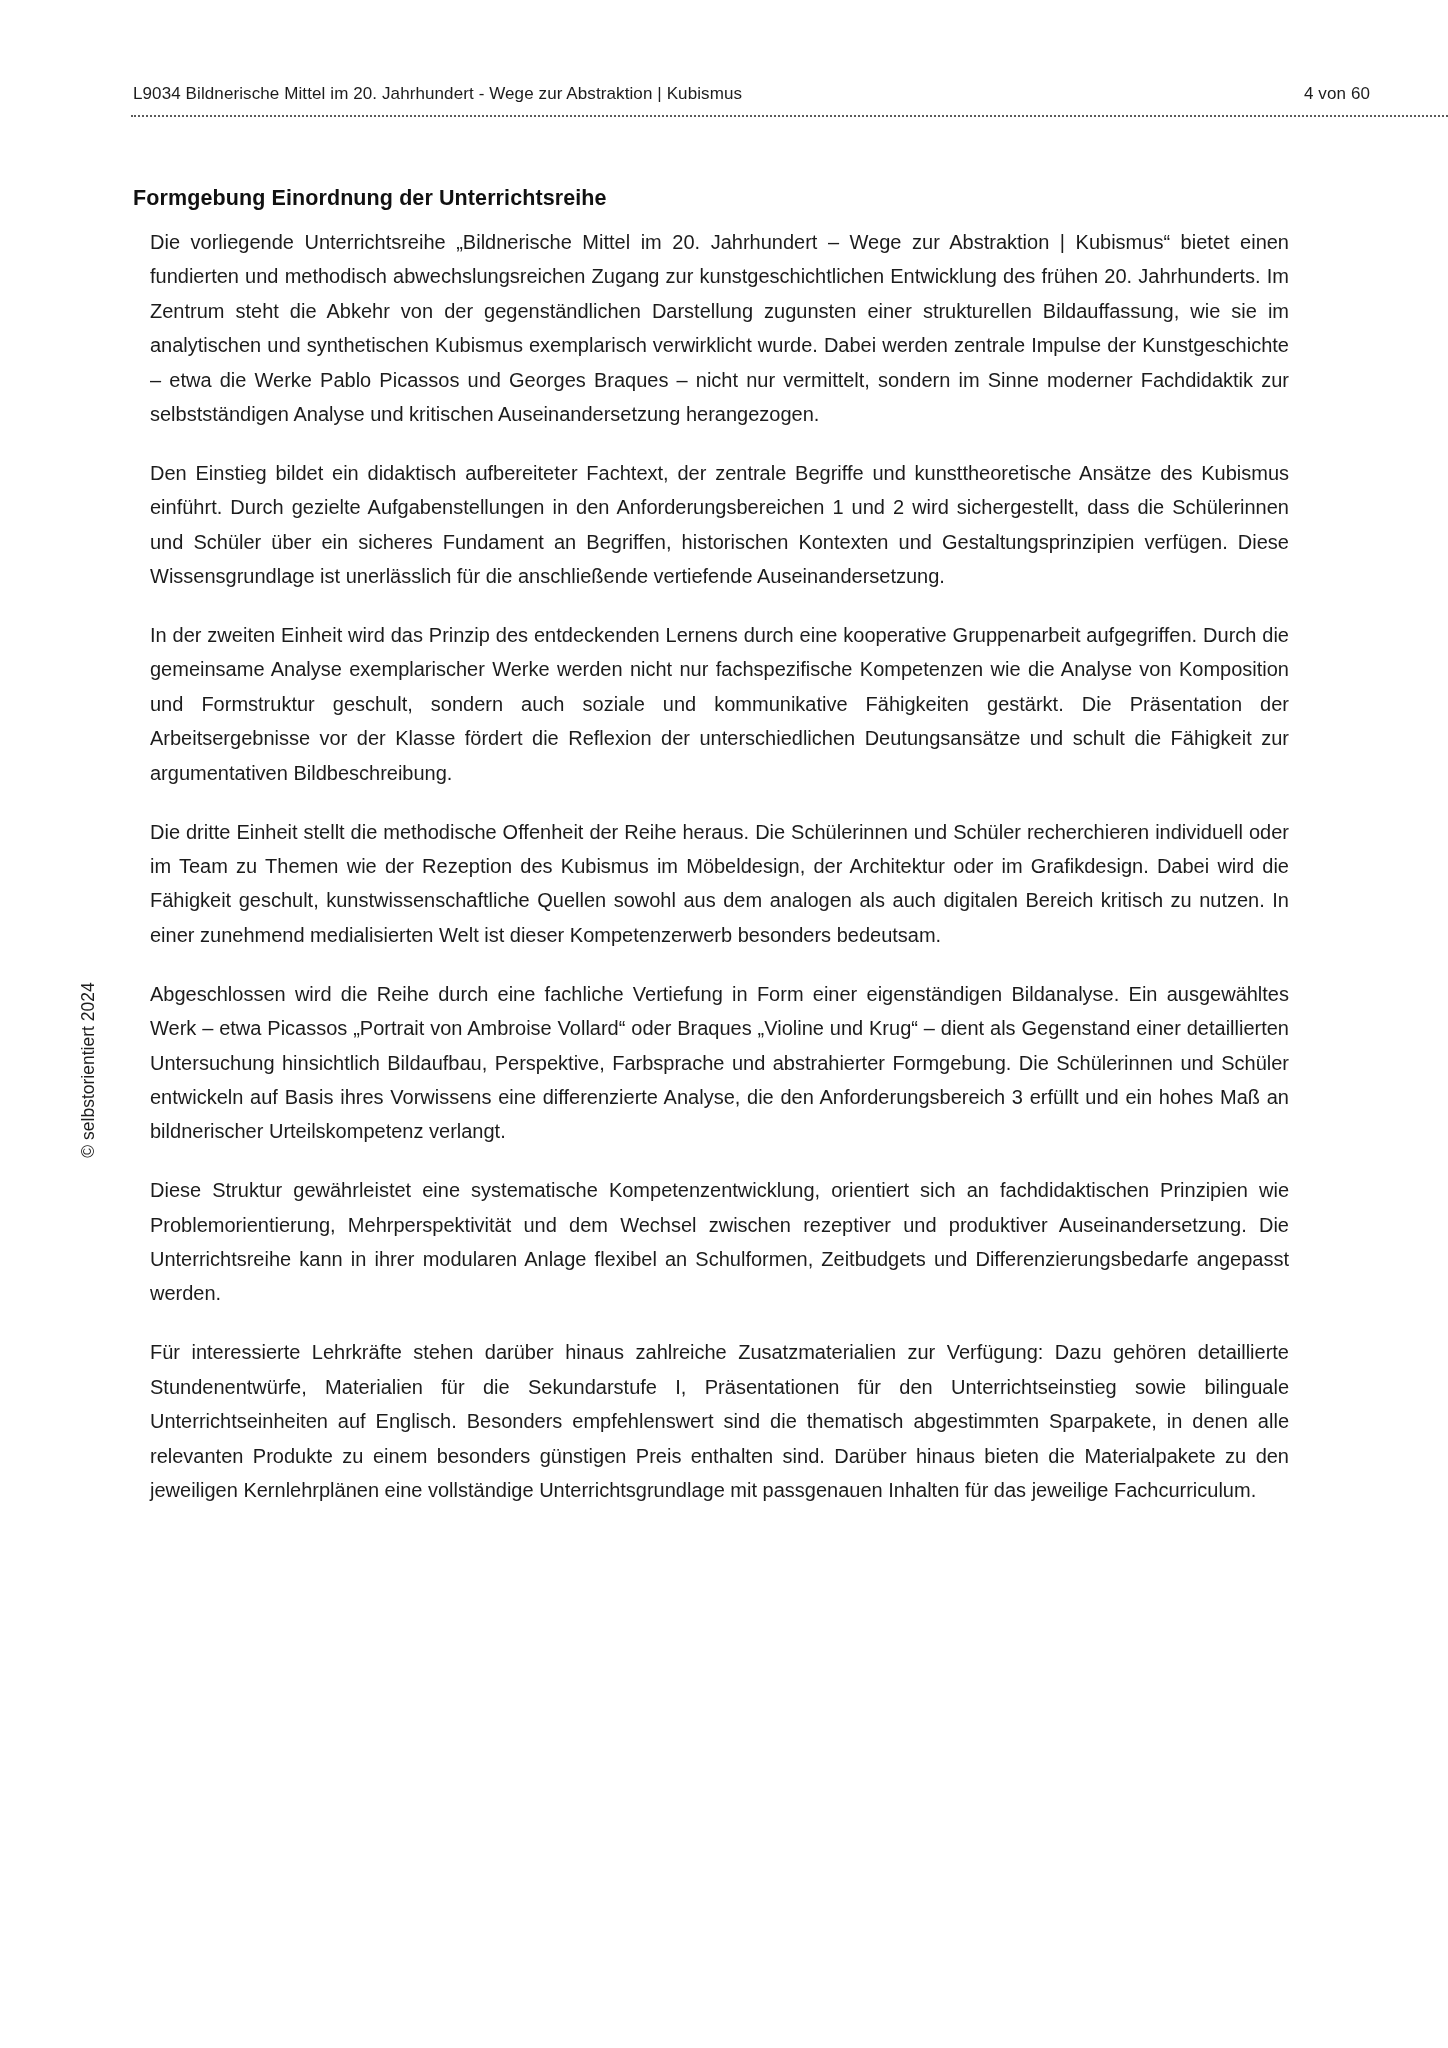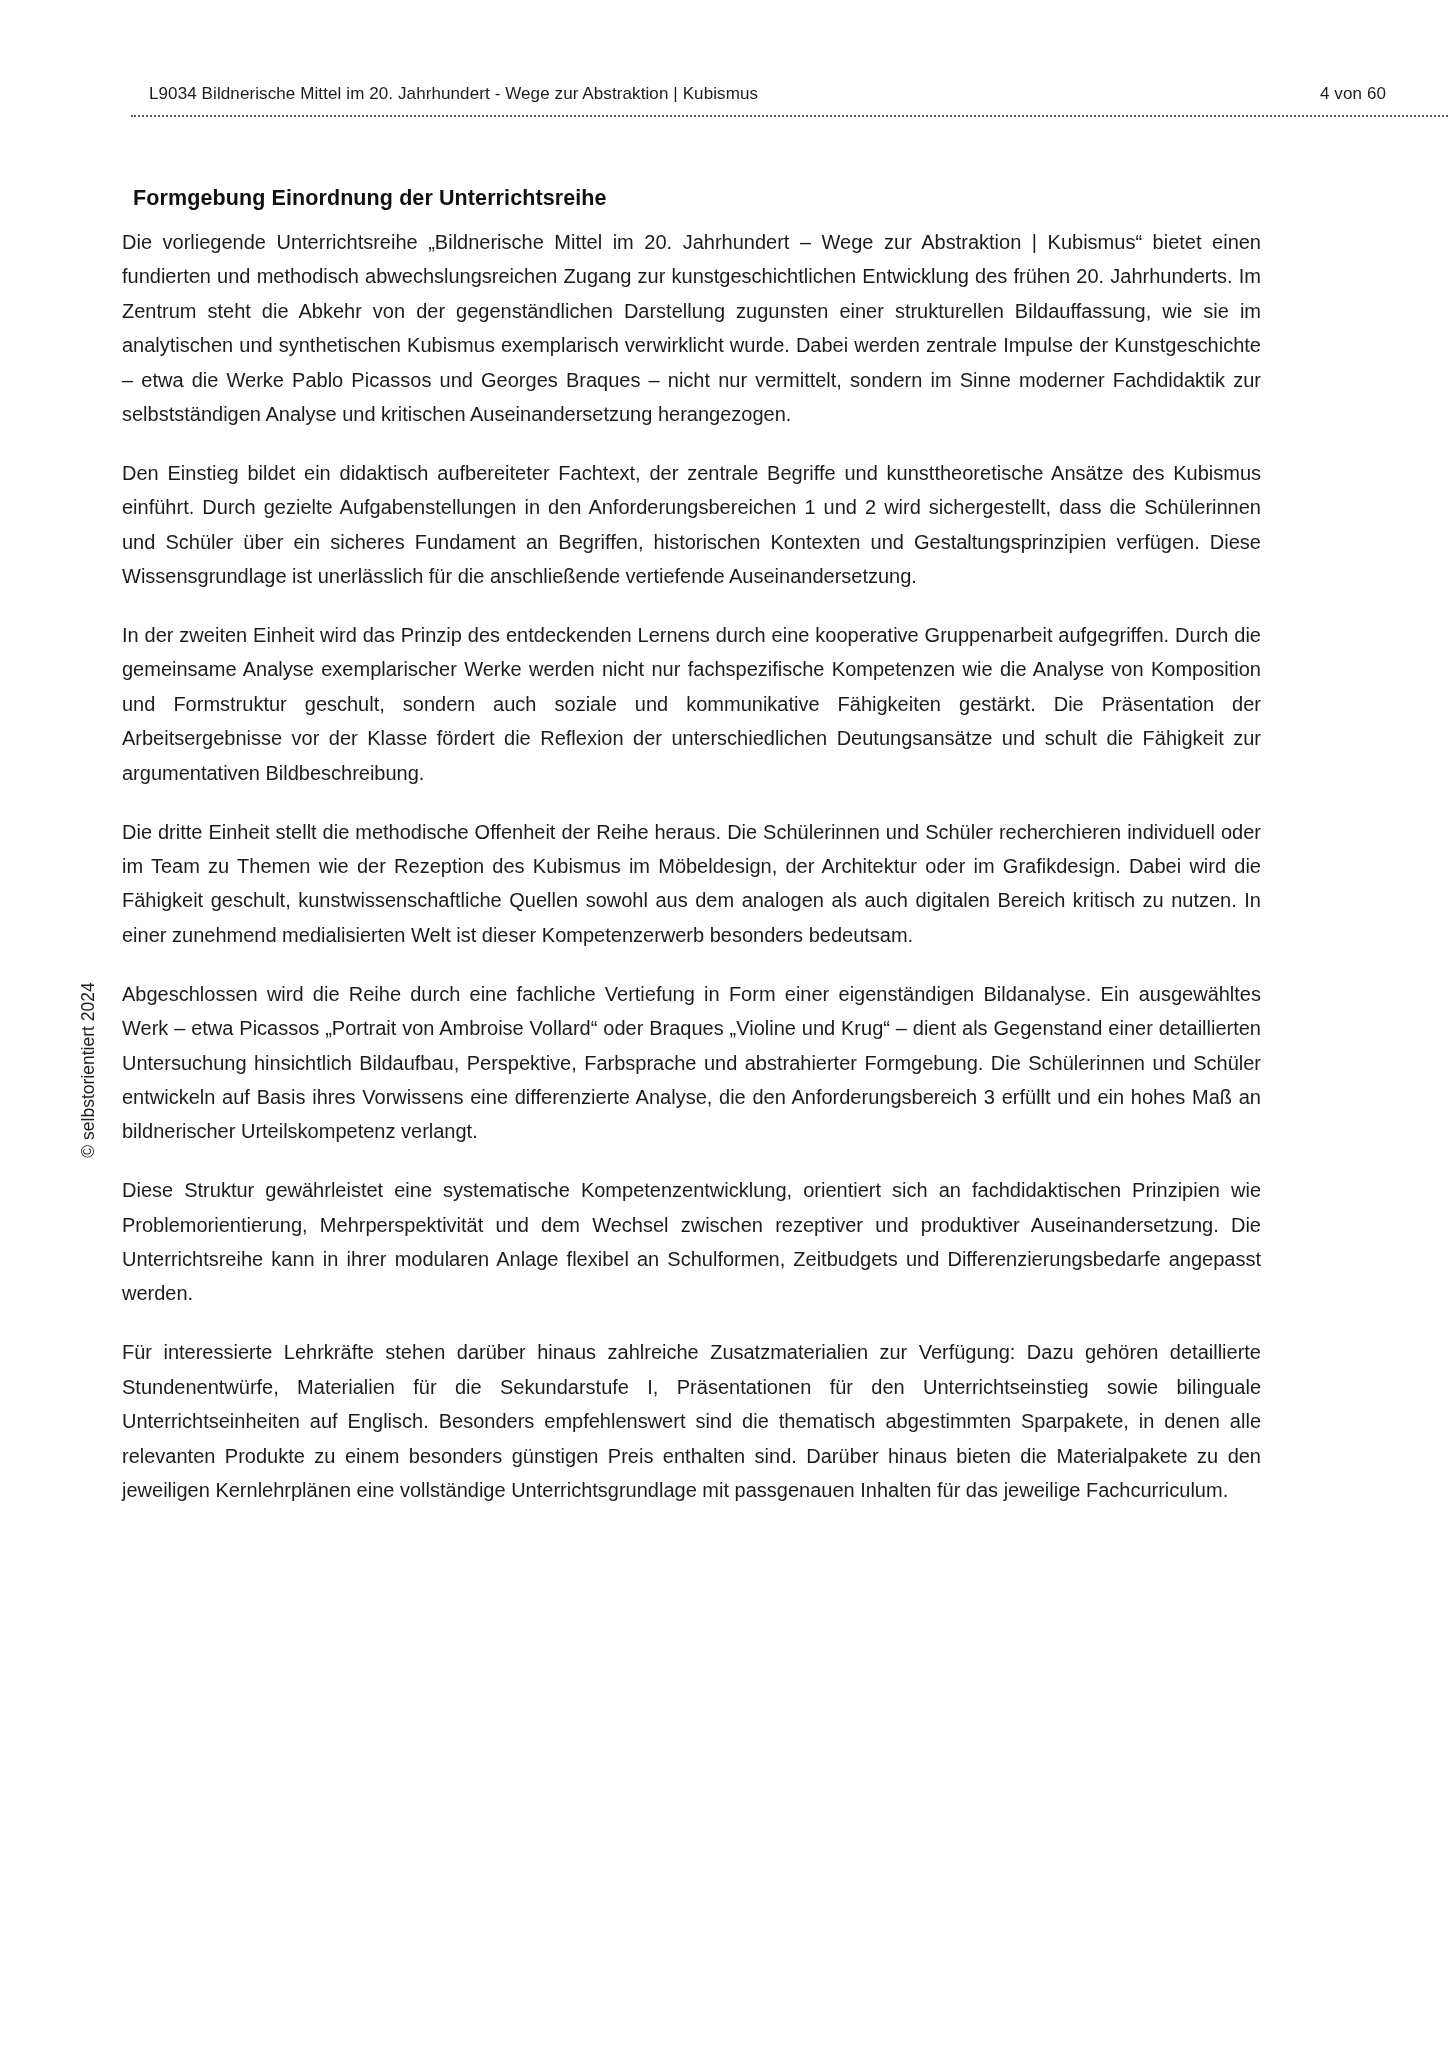--- a/index.html
+++ b/index.html
@@ -11,21 +11,21 @@
     position: relative;
     width: 1448px;
     height: 2048px;
     background: #ffffff;
     font-family: "Liberation Sans", sans-serif;
     color: #1c1c1c;
     overflow: hidden;
   }
   .header-row {
     position: absolute;
-    left: 149px;
+    left: 133px;
     top: 84px;
     width: 1237px;
     display: flex;
     justify-content: space-between;
     align-items: baseline;
     font-size: 17px;
     letter-spacing: 0.1px;
     color: #1c1c1c;
   }
   .header-divider {
@@ -40,21 +40,21 @@
     position: absolute;
     left: 133px;
     top: 172px;
     font-size: 21.5px;
     font-weight: bold;
     letter-spacing: 0.1px;
     color: #111111;
   }
   .body-text {
     position: absolute;
-    left: 122px;
+    left: 150px;
     top: 225px;
     width: 1139px;
     font-size: 20px;
     line-height: 34.4px;
     text-align: justify;
     text-justify: inter-word;
     color: #1c1c1c;
   }
   .body-text p {
     margin: 0 0 24.5px 0;

